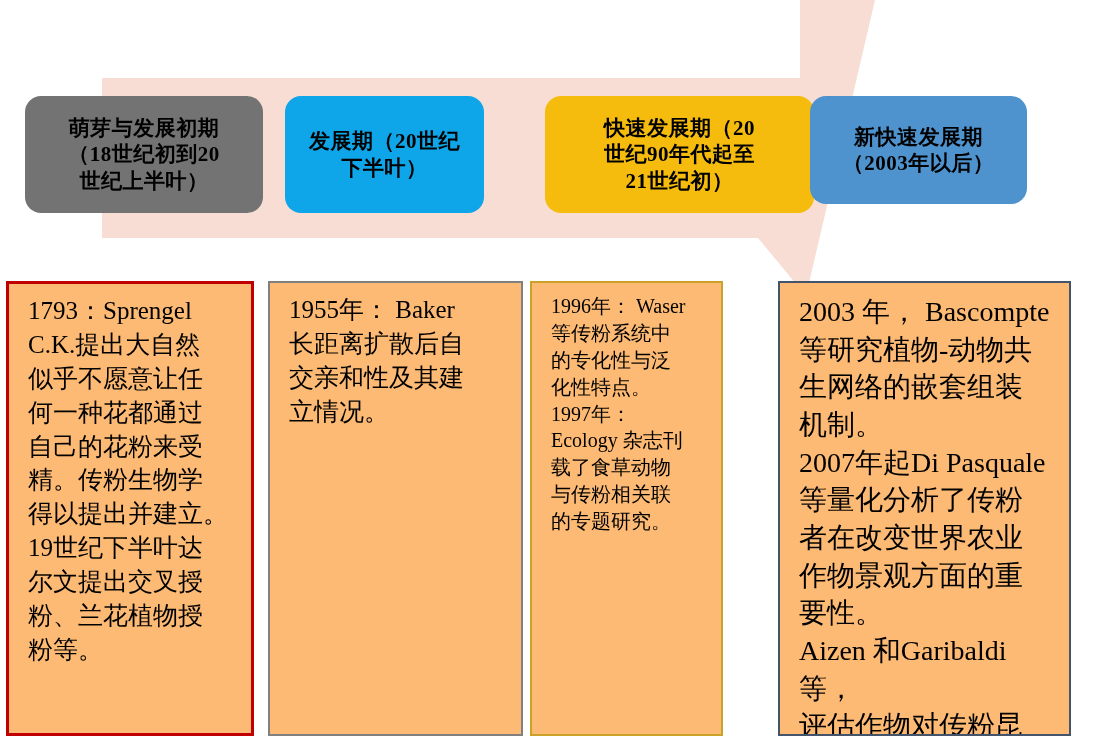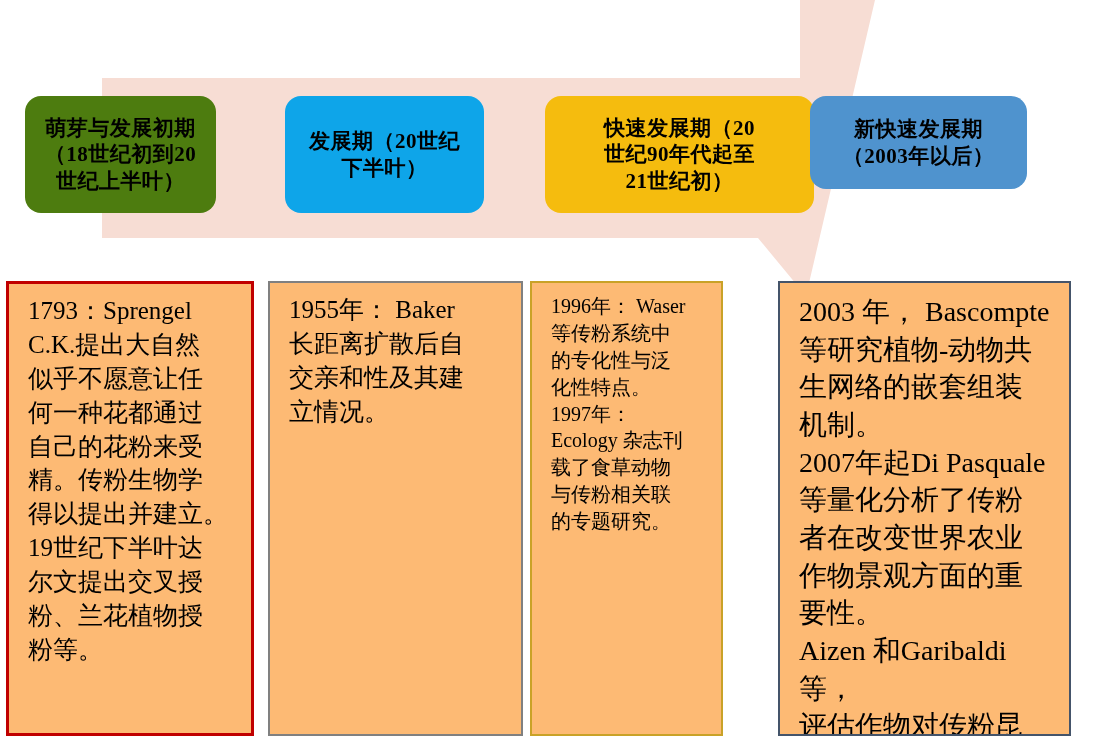--- a/index.html
+++ b/index.html
@@ -46,24 +46,24 @@
     line-height: 1.26;
     letter-spacing: 0.5px;
     padding: 4px 10px;
     font-family: "Liberation Serif", "DejaVu Serif", serif;
   }
   .phase-box .phase-label {
     display: block;
     white-space: pre-line;
   }
 
-  #phase-box-1 { left: 25px;  top: 96px; width: 191px; height: 117px; background: #4d7c0f; }
+  #phase-box-1 { left: 25px;  top: 96px; width: 238px; height: 117px; background: #737373; }
   #phase-box-2 { left: 285px; top: 96px; width: 199px; height: 117px; background: #0ea5e9; }
   #phase-box-3 { left: 545px; top: 96px; width: 269px; height: 117px; background: #F5BC0E; }
-  #phase-box-4 { left: 810px; top: 96px; width: 217px; height: 93px; background: #4F93CE; }
+  #phase-box-4 { left: 810px; top: 96px; width: 217px; height: 108px; background: #4F93CE; }
 
   
   .detail-box {
     position: absolute;
     box-sizing: border-box;
     background: #fdba74;
     padding: 10px 11px 8px 19px;
     overflow: hidden;
   }
   .detail-box .detail-text {

